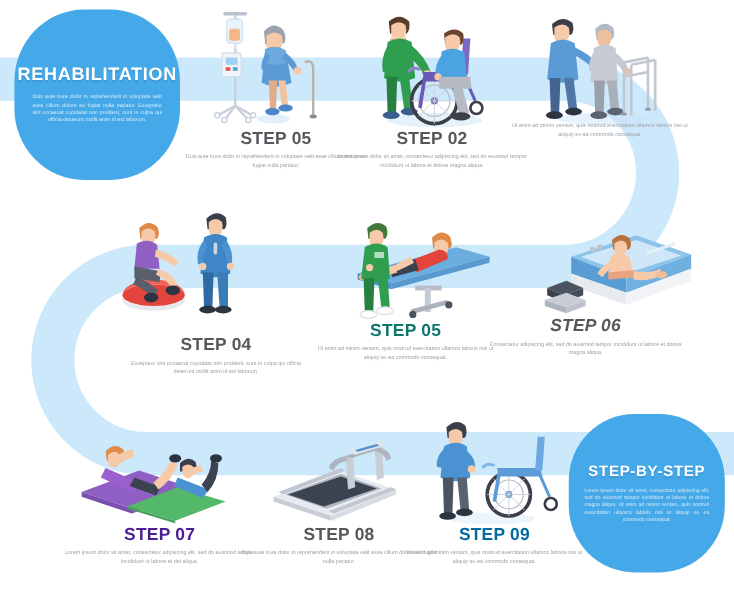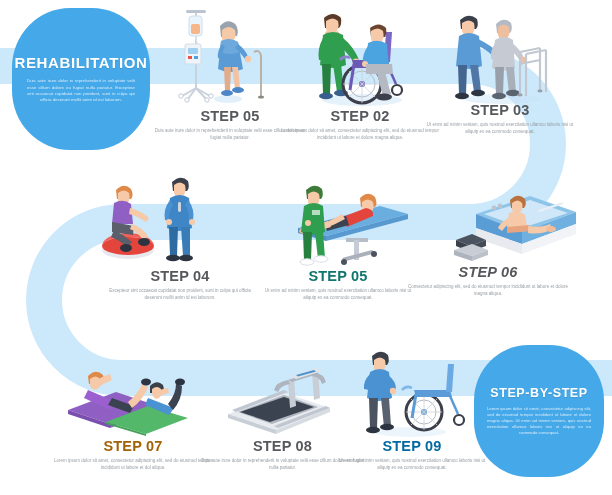--- a/index.html
+++ b/index.html
@@ -239,21 +239,20 @@
 
   <div class="step" style="left:150px; top:108px; width:160px;">
     <div class="step-title" style="color: rgb(86, 88, 92);">STEP 05</div>
     <div class="step-body" style="color: rgb(154, 160, 166);">Duis aute irure dolor in reprehenderit in voluptate velit esse cillum dolore eu fugiat nulla pariatur.</div>
   </div>
   <div class="step" style="left:280px; top:108px; width:160px;">
     <div class="step-title" style="color: rgb(86, 88, 92);">STEP 02</div>
     <div class="step-body" style="color: rgb(154, 160, 166);">Lorem ipsum dolor sit amet, consectetur adipiscing elit, sed do eiusmod tempor incididunt ut labore et dolore magna aliqua.</div>
   </div>
   <div class="step" style="left:420px; top:102px; width:160px;">
-    <div class="step-title" style="color: rgb(86, 88, 92);">STEP 03</div>
     <div class="step-body" style="color: rgb(154, 160, 166);">Ut enim ad minim veniam, quis nostrud exercitation ullamco laboris nisi ut aliquip ex ea commodo consequat.</div>
   </div>
 
   <div class="illo" style="left:92px; top:172px;">
     <svg width="120" height="92" viewBox="0 0 120 92">
 
       <g>
         <ellipse cx="36" cy="78" rx="26" ry="9" fill="#e7e9ee"></ellipse>
         <ellipse cx="36" cy="74" rx="26" ry="9" fill="#e3453c"></ellipse>
         <path d="M10 74 a26 9 0 0 1 52 0 a26 13 0 0 0 -52 0 z" fill="#f06158"></path>
@@ -357,21 +356,21 @@
         <path d="M4 58 L 20 52 L 34 58 L 18 64 z" fill="#4c5360"></path>
         <path d="M4 58 L 18 64 L 18 70 L 4 64 z" fill="#3a414c"></path>
         <path d="M18 64 L 34 58 L 34 64 L 18 70 z" fill="#444b58"></path>
         <path d="M2 68 L 20 62 L 36 68 L 20 74 z" fill="#c9ced6"></path>
         <path d="M2 68 L 20 74 L 20 79 L 2 73 z" fill="#adb4bd"></path>
         <path d="M20 74 L 36 68 L 36 73 L 20 79 z" fill="#bcc2cb"></path>
       </g>
     </svg>
   </div>
 
-  <div class="step" style="left:100px; top:268px; width:160px;">
+  <div class="step" style="left:100px; top:280px; width:160px;">
     <div class="step-title" style="color: rgb(86, 88, 92);">STEP 04</div>
     <div class="step-body" style="color: rgb(154, 160, 166);">Excepteur sint occaecat cupidatat non proident, sunt in culpa qui officia deserunt mollit anim id est laborum.</div>
   </div>
   <div class="step" style="left:258px; top:268px; width:160px;">
     <div class="step-title" style="color: #0f766e;">STEP 05</div>
     <div class="step-body" style="color: rgb(154, 160, 166);">Ut enim ad minim veniam, quis nostrud exercitation ullamco laboris nisi ut aliquip ex ea commodo consequat.</div>
   </div>
   <div class="step" style="left:408px; top:264px; width:160px;">
     <div class="step-title" style="color: rgb(86, 88, 92); font-style: italic;">STEP 06</div>
     <div class="step-body" style="color: rgb(154, 160, 166);">Consectetur adipiscing elit, sed do eiusmod tempor incididunt ut labore et dolore magna aliqua.</div>
@@ -467,21 +466,21 @@
         <path d="M96 18 L 102 18 L 100 46 L 94 46 z" fill="#6aa9e2"></path>
         <path d="M64 48 L 60 72" stroke="#5a9bd8" stroke-width="3"></path>
         <path d="M98 50 L 106 68" stroke="#5a9bd8" stroke-width="2.5"></path>
         <circle cx="107" cy="74" r="5" fill="none" stroke="#3c3f4a" stroke-width="2.2"></circle>
         <path d="M60 42 q -6 -3 -10 2" stroke="#7fb7e8" stroke-width="2.5" fill="none"></path>
       </g>
     </svg>
   </div>
 
   <div class="step" style="left:48px; top:438px; width:170px;">
-    <div class="step-title" style="color: #a16207;">STEP 07</div>
+    <div class="step-title" style="color: #4c1d95;">STEP 07</div>
     <div class="step-body" style="color: rgb(154, 160, 166);">Lorem ipsum dolor sit amet, consectetur adipiscing elit, sed do eiusmod tempor incididunt ut labore et dol aliqua.</div>
   </div>
   <div class="step" style="left:200px; top:438px; width:165px;">
     <div class="step-title" style="color: rgb(86, 88, 92);">STEP 08</div>
     <div class="step-body" style="color: rgb(154, 160, 166);">Duis aute irure dolor in reprehenderit in voluptate velit esse cillum dolore eu fugiat nulla pariatur.</div>
   </div>
   <div class="step" style="left:336px; top:438px; width:152px;">
     <div class="step-title" style="color: #0369a1;">STEP 09</div>
     <div class="step-body" style="color: rgb(154, 160, 166);">Ut enim ad minim veniam, quis nostrud exercitation ullamco laboris nisi ut aliquip ex ea commodo consequat.</div>
   </div>

